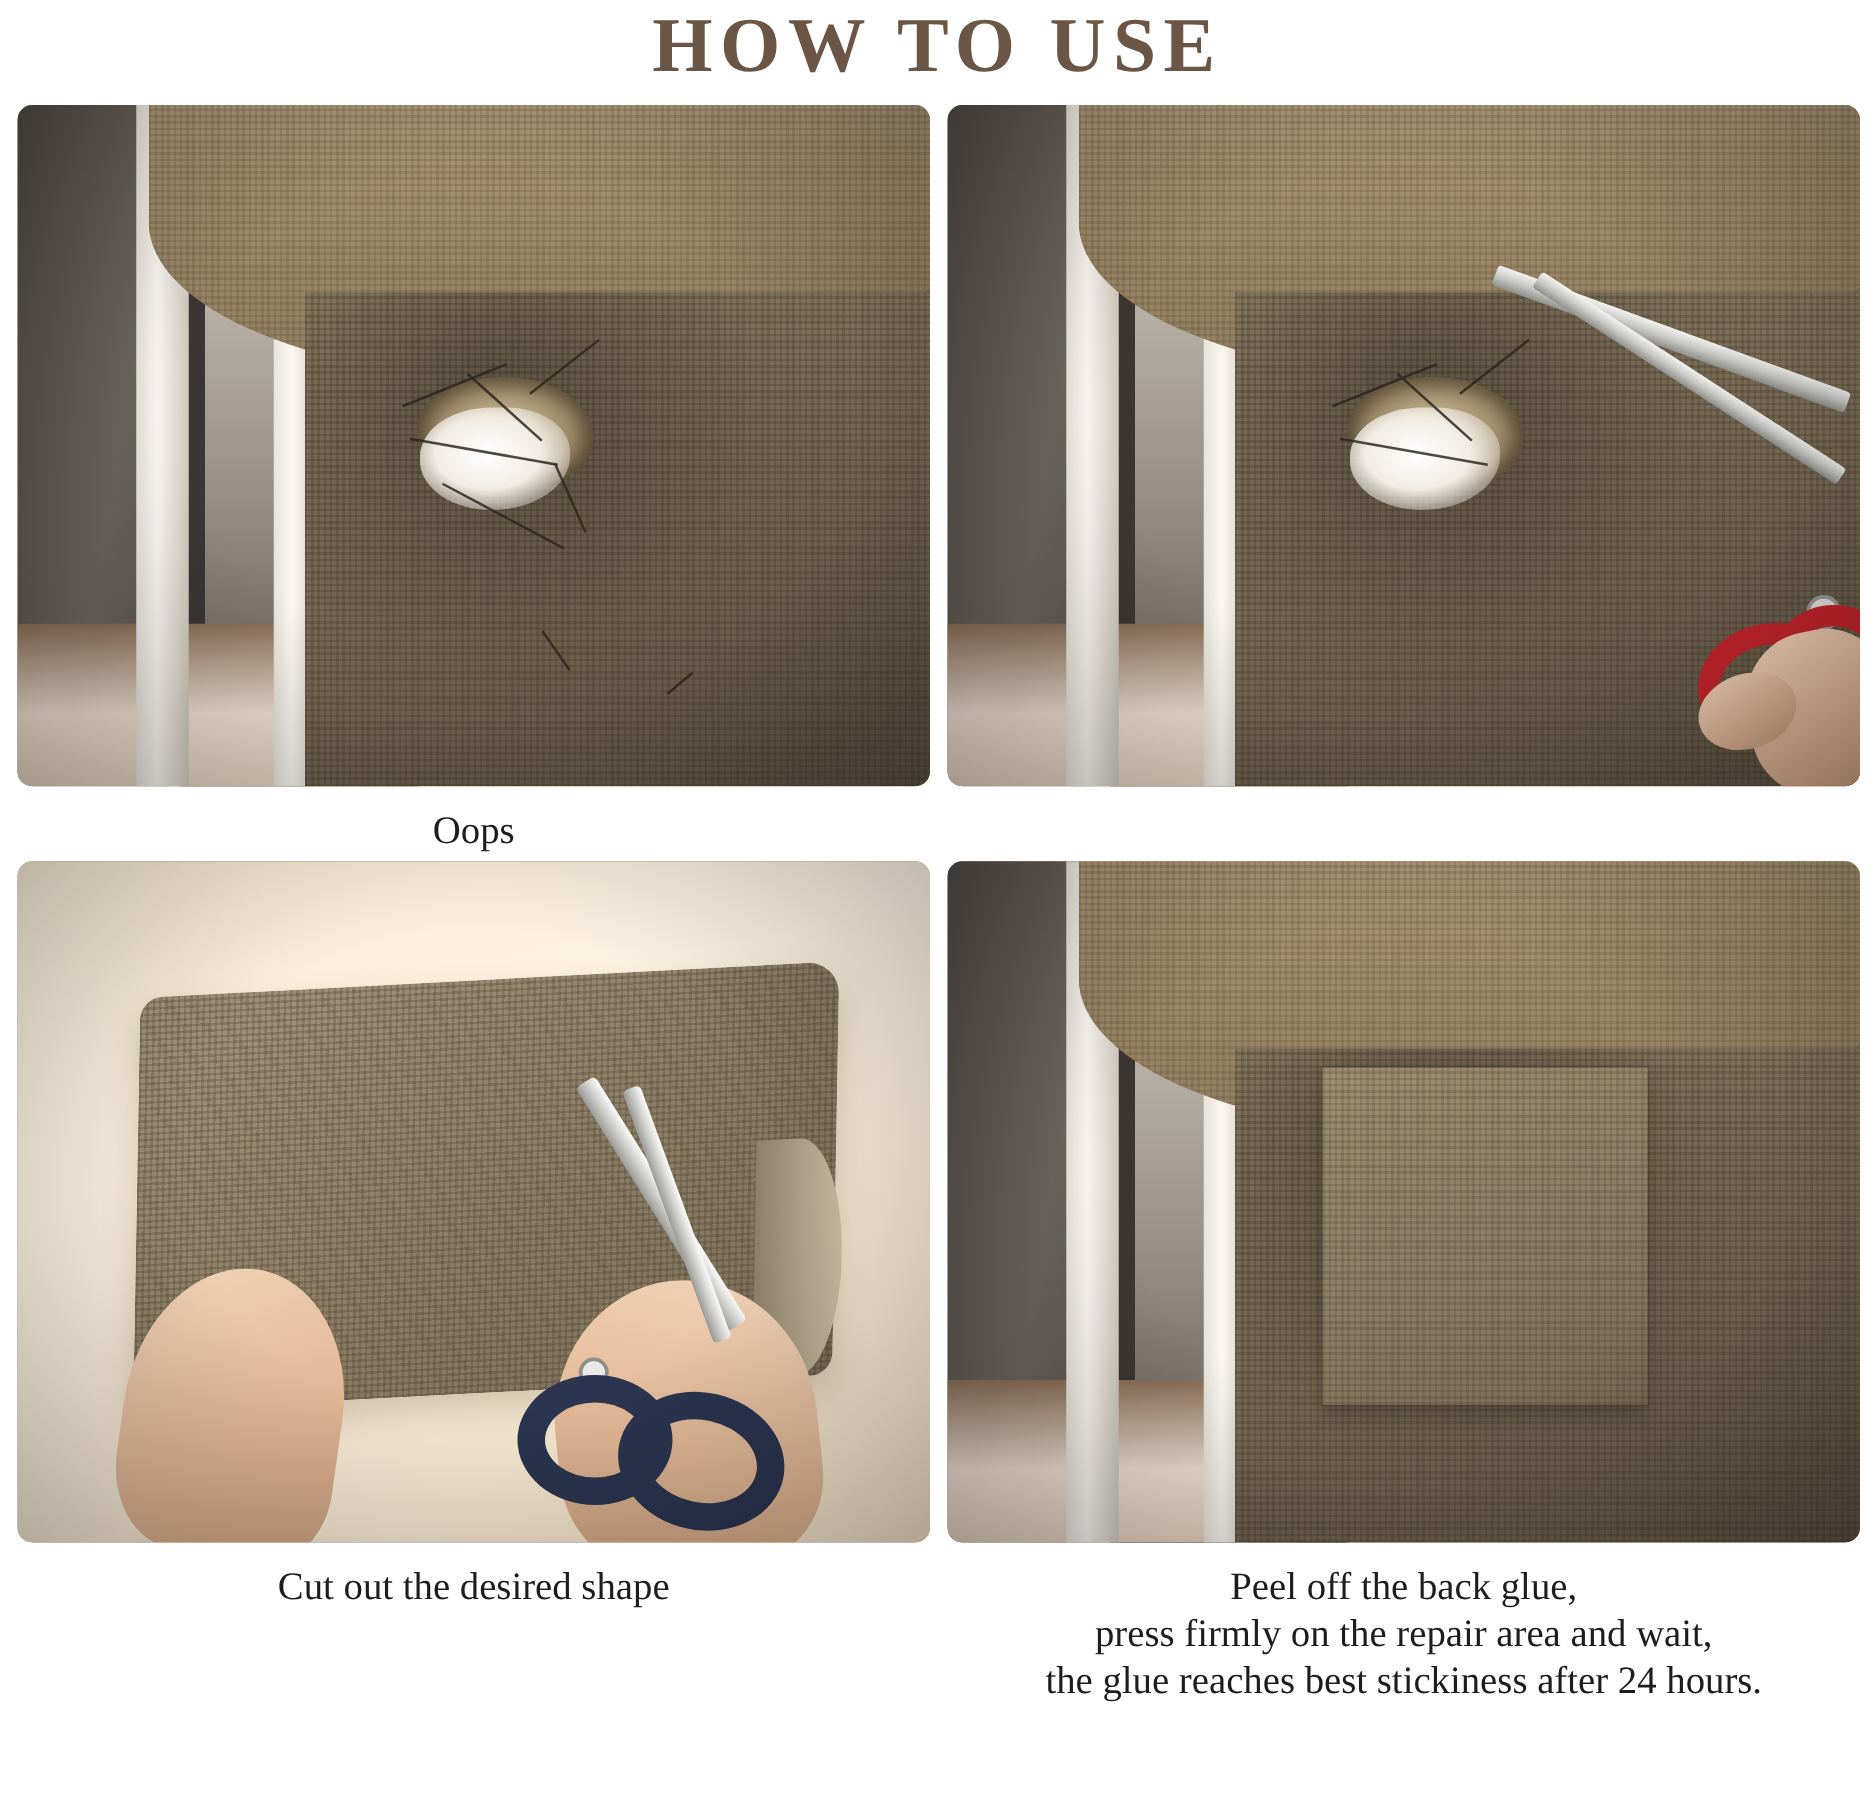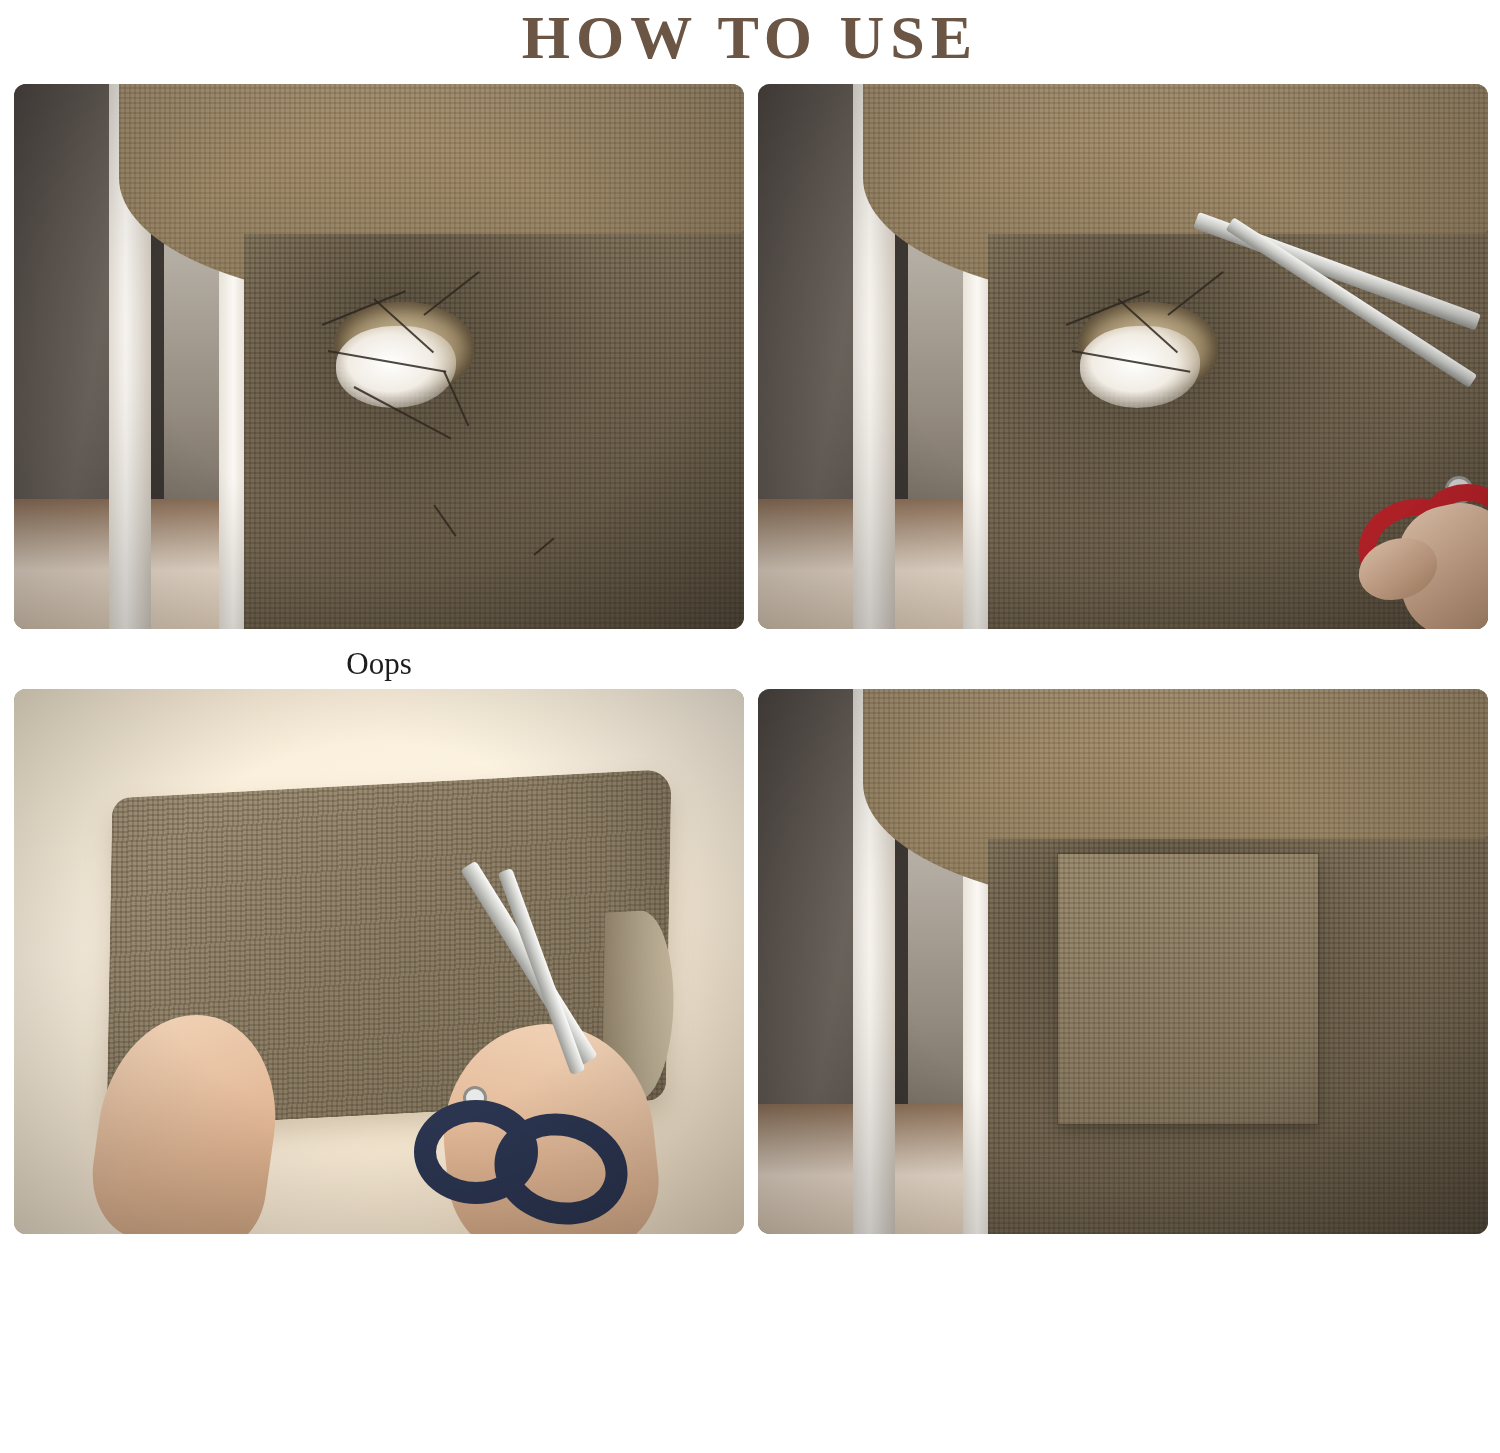--- a/index.html
+++ b/index.html
@@ -343,35 +343,39 @@
         </div>
         <div class="hand3"></div>
         <div class="hand3b"></div>
         <div class="sc3-blade" style="left:400px; top:265px; width:230px; height:18px; transform:rotate(58deg);"></div>
         <div class="sc3-blade" style="left:420px; top:275px; width:215px; height:15px; transform:rotate(70deg);"></div>
         <div style="position:absolute; left:452px; top:400px; width:18px; height:18px; border-radius:50%; background:#e9e9e7; box-shadow:0 0 0 3px #8e8e8b;"></div>
         <div class="sc3-handle" style="left:400px; bottom:30px; width:80px; height:60px;"></div>
         <div class="sc3-handle" style="left:480px; bottom:10px; width:90px; height:66px; transform:rotate(12deg);"></div>
         <div class="vignette"></div>
       </div>
+      <div class="caption">Cut out the desired shape</div>
     </div>
 
     <div class="cell">
       <div class="photo tall">
         <div class="scene">
           <div class="wall-dark"></div>
           <div class="wall-dark2"></div>
           <div class="window-frame"></div>
           <div class="window-glass"></div>
           <div class="floor"></div>
           <div class="post p1"></div>
           <div class="post p2"></div>
           <div class="sofa-top"></div>
           <div class="sofa-body"></div>
           <div class="sofa-shadow"></div>
           <div class="patch-applied"></div>
           <div class="vignette"></div>
         </div>
       </div>
+      <div class="caption">Peel off the back glue,
+press firmly on the repair area and wait,
+the glue reaches best stickiness after 24 hours.</div>
     </div>
 
   </div>
 </div>
 
 </body></html>

